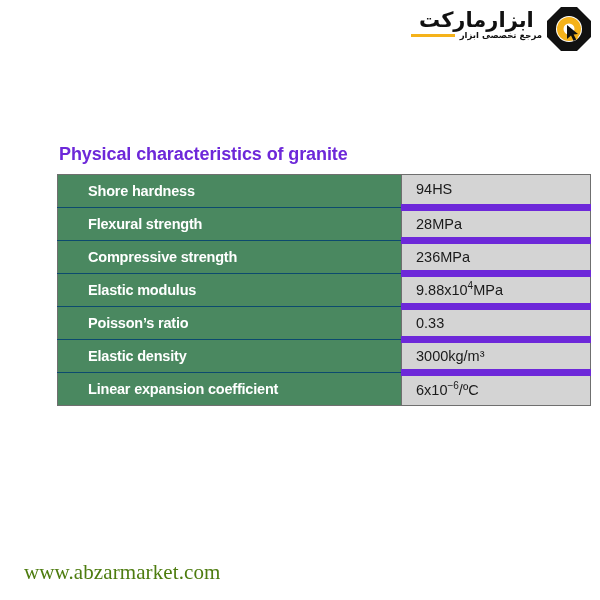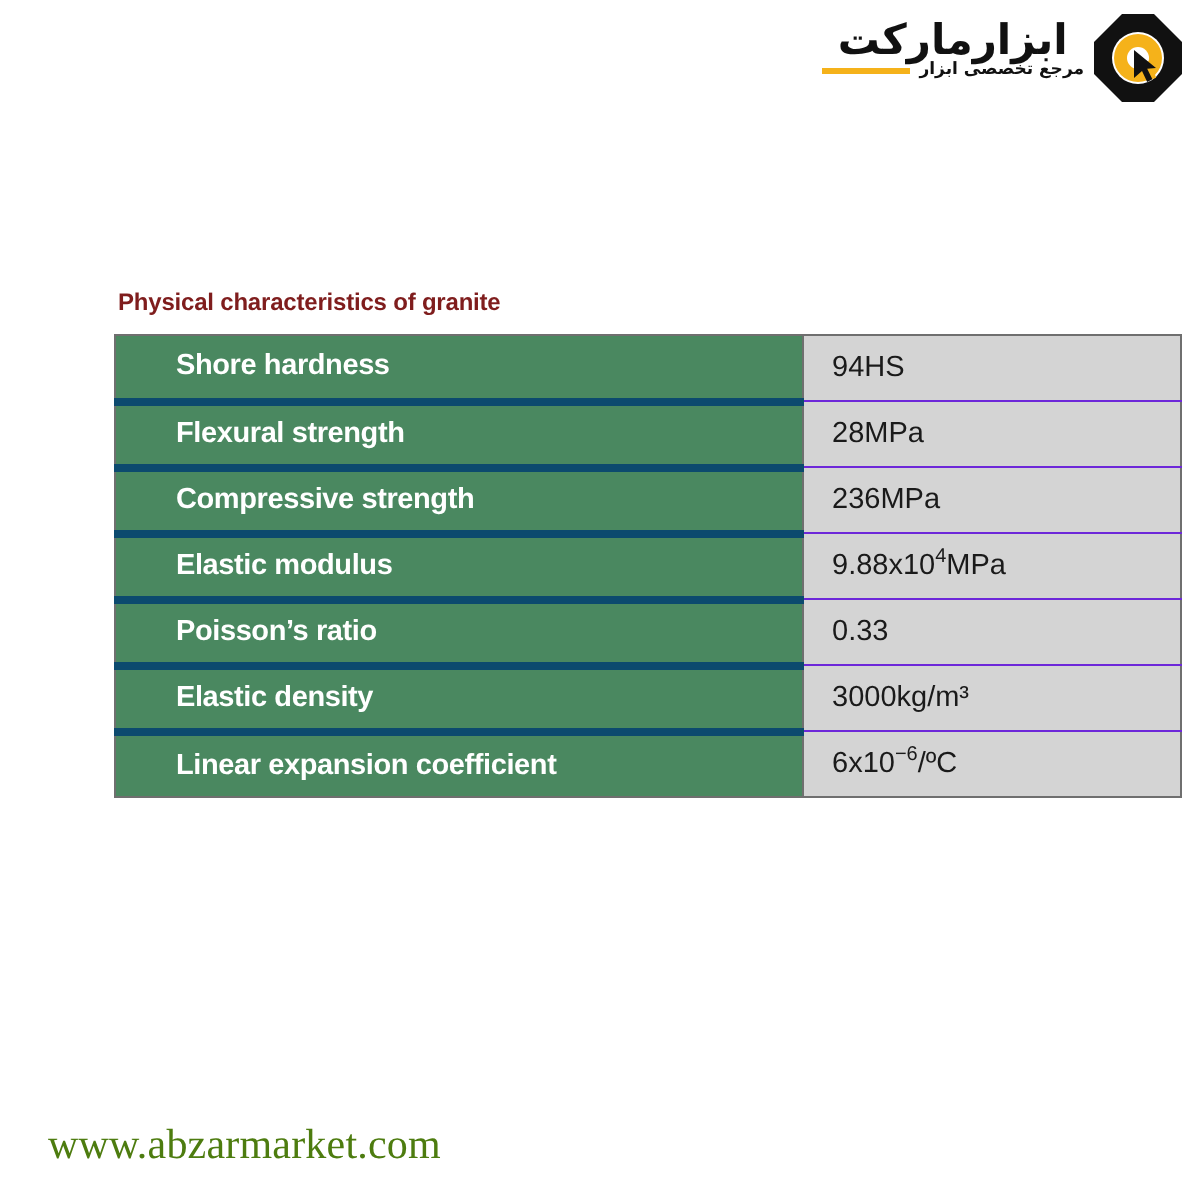--- a/index.html
+++ b/index.html
@@ -69,55 +69,55 @@
   .brand-mark svg { display: block; }
 
   
   .table-wrap {
     position: absolute;
     left: 57px;
     top: 145px;
     width: 477px;
   }
   .table-title {
-    font-size: 12px;
+    font-size: 18px;
     font-weight: bold;
-    color: #7f1d1d;
+    color: #6d28d9;
     margin: 0 0 9px 2px;
     line-height: 1.1;
     letter-spacing: -0.1px;
   }
   table.spec {
     border-collapse: collapse;
     table-layout: fixed;
     width: 477px;
     border: 1px solid #6f6f6f;
   }
   table.spec tr { height: 33px; }
   td.label {
     width: 307px;
     background: #4a8860;
     color: #ffffff;
     font-size: 14.5px;
     font-weight: bold;
     padding: 0 6px 0 30px;
-    border-bottom: 4px solid #0c4a6e;
+    border-bottom: 1px solid #0c4a6e;
     border-right: 1px solid #6f6f6f;
     white-space: nowrap;
     letter-spacing: -0.2px;
   }
   table.spec tr:last-child td.label { border-bottom: none; }
   td.value {
     width: 168px;
     background: #d4d4d4;
     color: #1a1a1a;
     font-size: 14.5px;
     font-weight: normal;
     padding: 0 6px 0 14px;
-    border-bottom: 1px solid #6d28d9;
+    border-bottom: 7px solid #6d28d9;
     white-space: nowrap;
   }
   table.spec tr:last-child td.value { border-bottom: none; }
   td.value sup {
     font-size: 10px;
     vertical-align: super;
     line-height: 0;
   }
 
   

